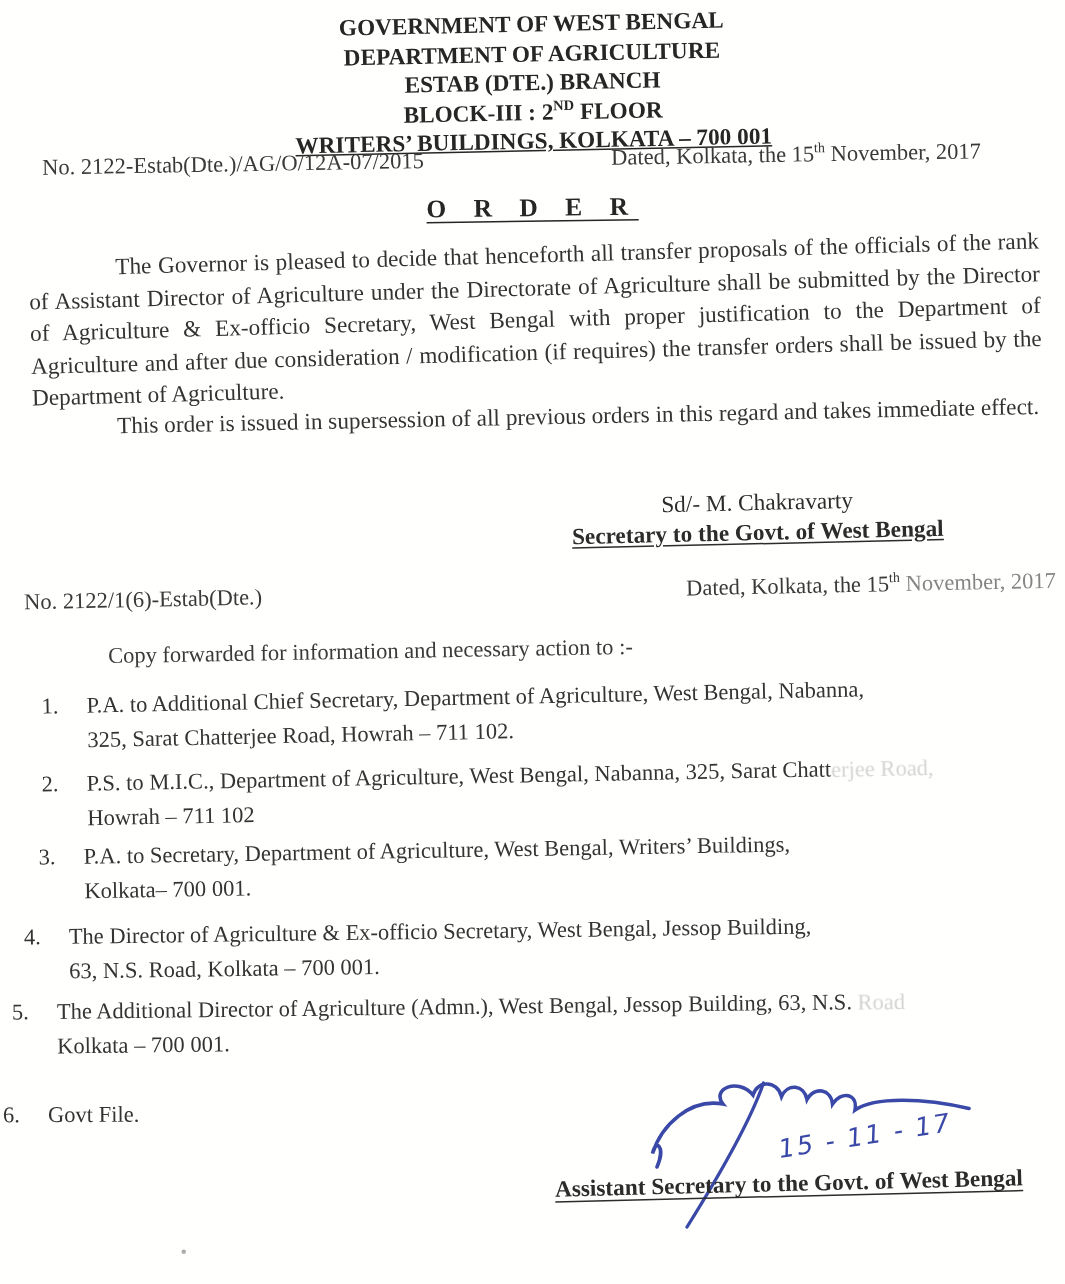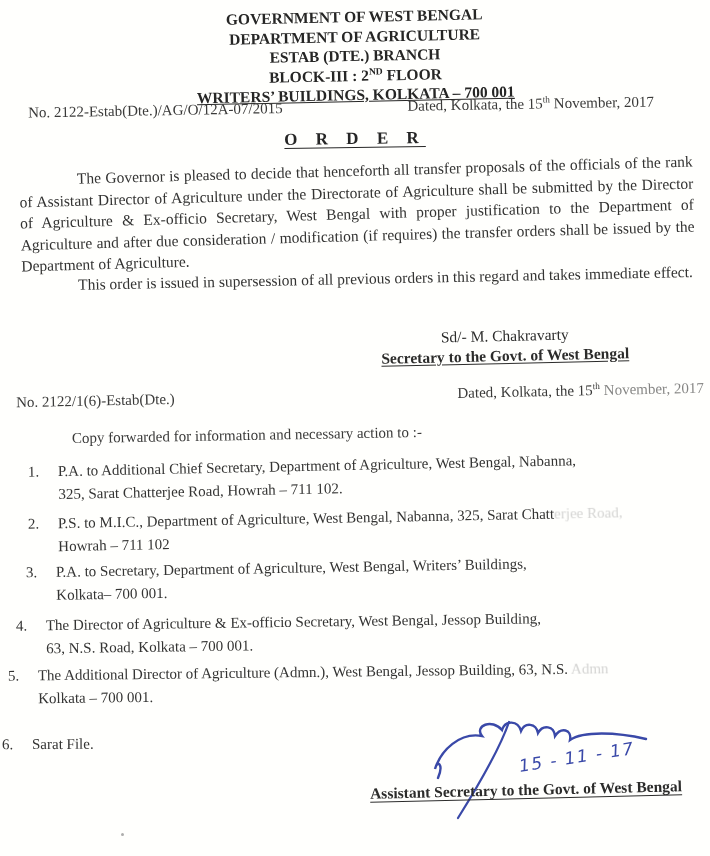--- a/index.html
+++ b/index.html
@@ -121,28 +121,28 @@
   <div class="cc cc4">
     <div class="num">4.</div>
     <div>
       <div class="cc-line"><span>The Director of Agriculture &amp; Ex-officio Secretary, West Bengal, Jessop Building,</span><span class="fade"></span></div>
       <div class="cc-line">63, N.S. Road,  Kolkata – 700 001.</div>
     </div>
   </div>
   <div class="cc cc5">
     <div class="num">5.</div>
     <div>
-      <div class="cc-line"><span>The Additional Director of Agriculture (Admn.), West Bengal, Jessop Building, 63, N.S. </span><span class="fade">Admn</span></div>
+      <div class="cc-line"><span>The Additional Director of Agriculture (Admn.), West Bengal, Jessop Building, 63, N.S. </span><span class="fade">Road</span></div>
       <div class="cc-line">Kolkata – 700 001.</div>
     </div>
   </div>
   <div class="cc cc6">
     <div class="num">6.</div>
     <div>
-      <div class="cc-line"><span>Sarat File.</span><span class="fade"></span></div>
+      <div class="cc-line"><span>Govt File.</span><span class="fade"></span></div>
 
     </div>
   </div>
 
   <svg class="sig2-ink" viewBox="0 0 280 108" xmlns="http://www.w3.org/2000/svg">
     <path d="M30,64 C36,50 29,45 27,55 C33,36 52,18 74,22 C66,12 84,4 94,16
              C97,6 110,6 113,17 C117,8 128,9 130,19 C135,10 146,12 147,22
              C153,13 164,15 162,26 C175,17 208,18 238,25" fill="none" stroke-width="2.4" stroke-linecap="round" stroke="#3a49a8"></path>
     <path d="M101,8 C92,34 70,72 50,104" fill="none" stroke-width="2.2" stroke-linecap="round" stroke="#3a49a8"></path>
     <text x="112" y="58" transform="rotate(-9 112 58)" font-family="DejaVu Sans, sans-serif" font-style="italic" font-size="17" letter-spacing="1.5" fill="#3a49a8">15 - 11 - 17</text>

